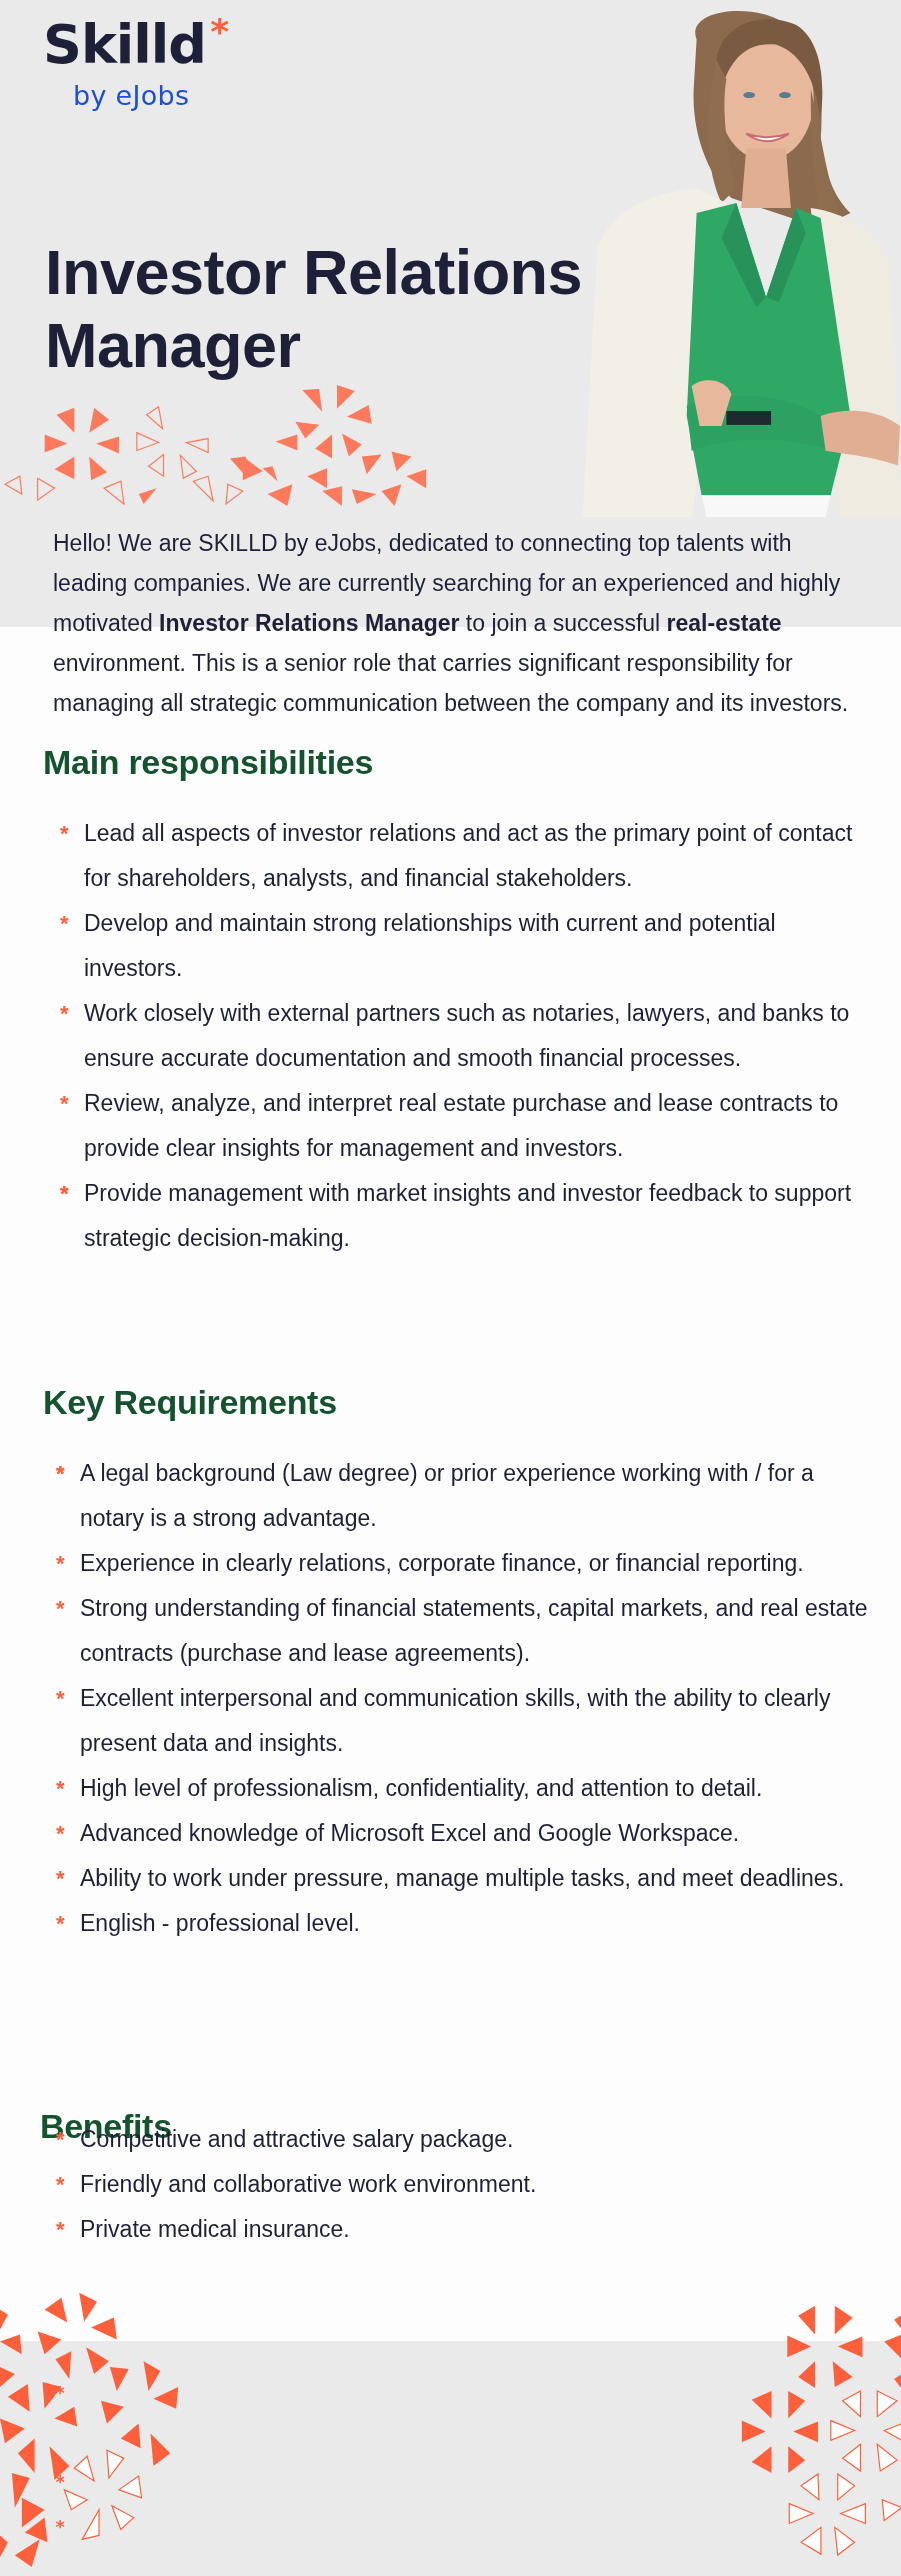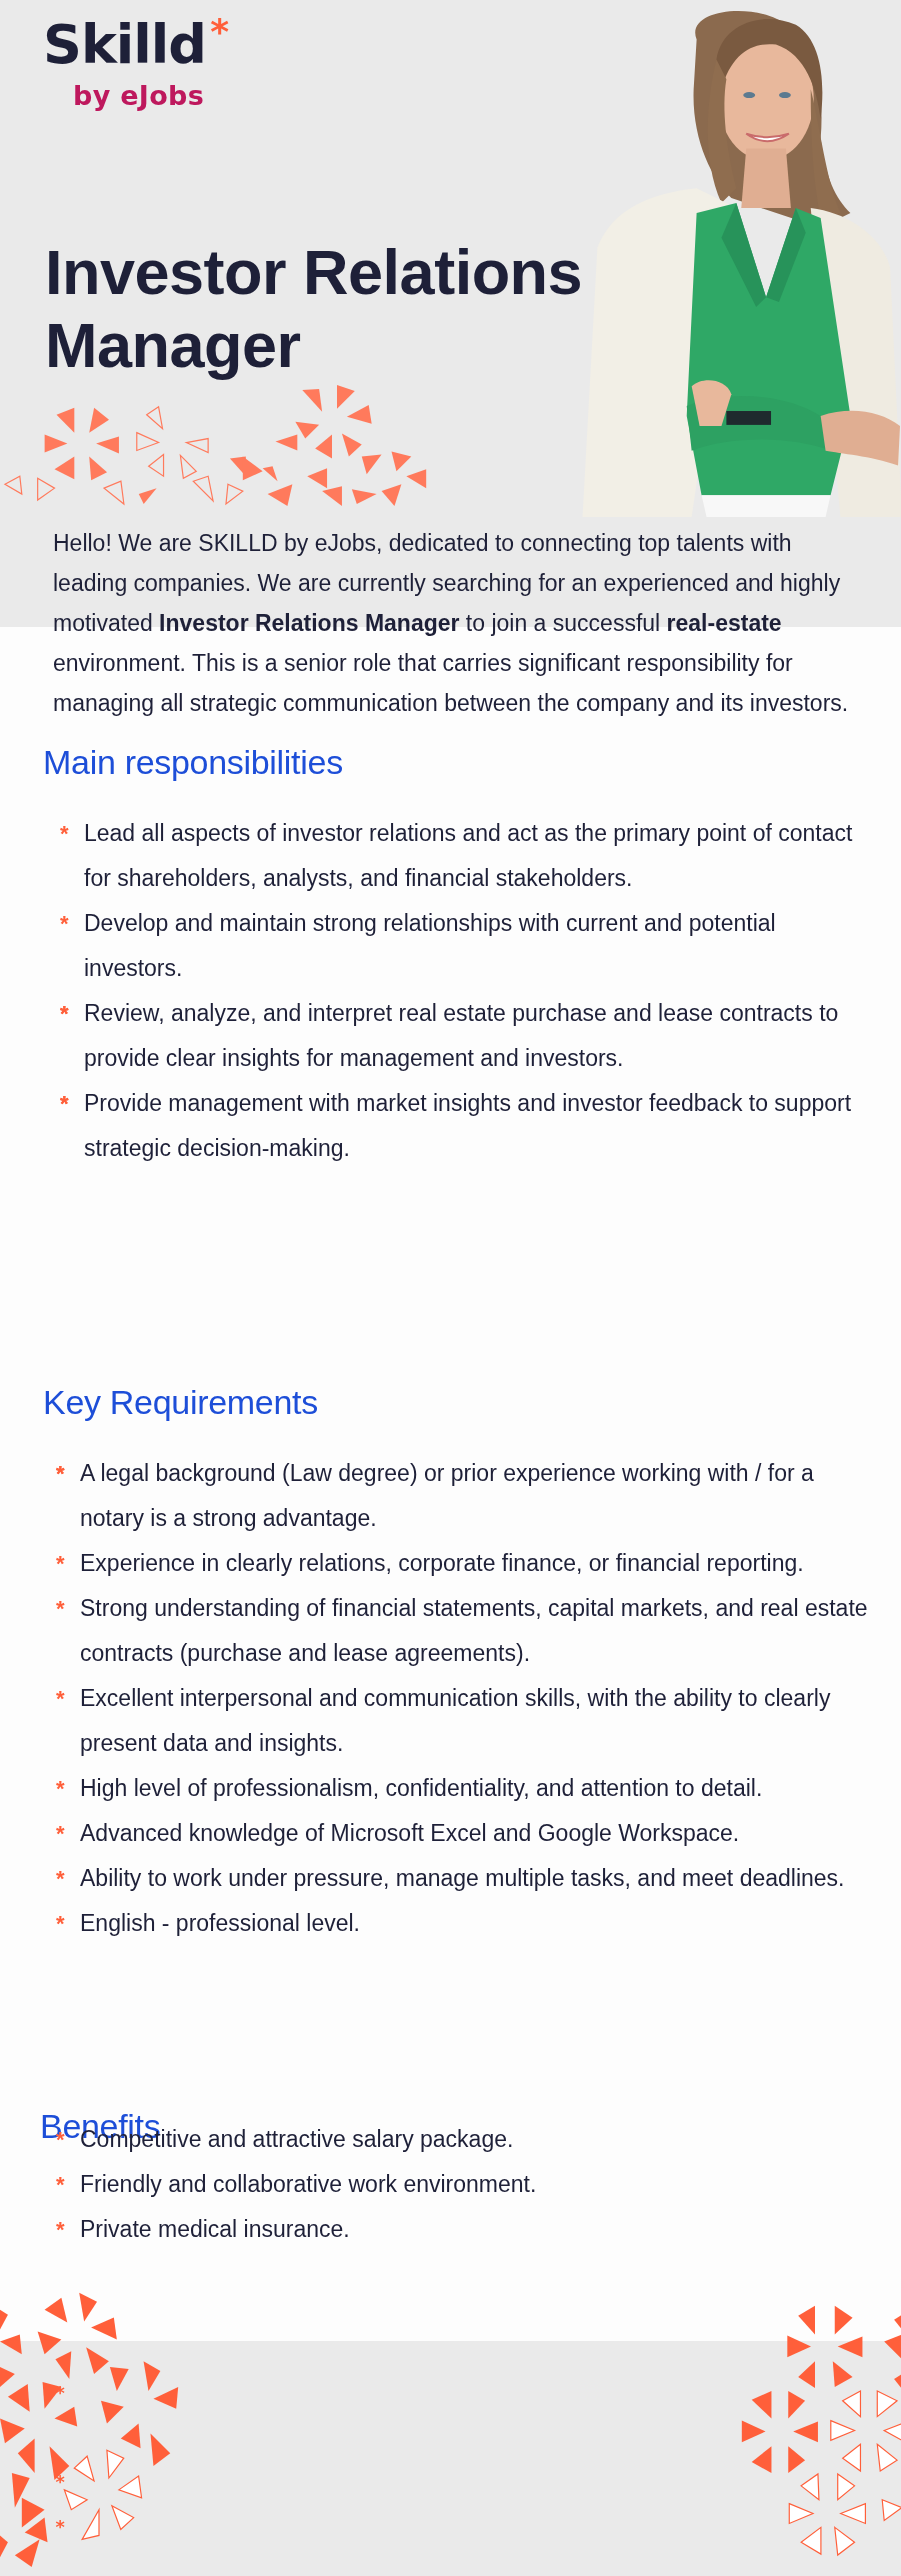--- a/index.html
+++ b/index.html
@@ -33,23 +33,23 @@
     .logo-star {
       color: #FF5F3A;
       font-size: 36px;
       position: absolute;
       top: -4px;
       right: -22px;
       font-weight: bold;
     }
     .logo-sub {
       font-family: "DejaVu Sans", sans-serif;
-      font-weight: bold;
+      font-weight: normal;
       font-size: 27px;
-      color: #be185d;
+      color: #1d4ed8;
       margin-left: 30px;
       margin-top: 8px;
       letter-spacing: 0.3px;
     }
     .hero-title {
       position: absolute; left: 45px; top: 236px;
       font-family: "Liberation Sans", sans-serif;
       font-weight: bold;
       font-size: 63px;
       line-height: 73px;
@@ -64,23 +64,23 @@
 
     .intro {
       position: absolute; left: 53px; top: 523px; width: 852px;
       font-size: 23px; line-height: 40px; color: #1E2038;
       padding-right: 50px;
     }
     .intro b { font-weight: bold; }
 
     .section-title {
       position: absolute;
-      font-weight: normal;
+      font-weight: bold;
       font-size: 34px;
-      color: #1d4ed8;
+      color: #14532d;
       letter-spacing: -0.3px;
     }
     .list {
       position: absolute;
       list-style: none;
     }
     .list li {
       position: relative;
       font-size: 23px;
       line-height: 45px;
@@ -189,21 +189,21 @@
     <path d="M180,500 L310,500 L305,522 L185,522 Z" fill="#F8F8F8"></path>
   </svg>
 </div>
 
 <p class="intro"><span>Hello! We are SKILLD by eJobs, dedicated to connecting top talents with leading companies. We are currently searching for an experienced and highly motivated </span><b>Investor Relations Manager</b><span> to join a successful </span><b>real-estate</b><span> environment. This is a senior role that carries significant responsibility for managing all strategic communication between the company and its investors.</span></p>
 
 <h2 class="section-title" style="left:43px; top:743px;">Main responsibilities</h2>
 <ul class="list" style="left:84px; top:811px; width:793px;">
   <li><span class="bullet">*</span><span>Lead all aspects of investor relations and act as the primary point of contact for shareholders, analysts, and financial stakeholders.</span></li>
   <li><span class="bullet">*</span><span>Develop and maintain strong relationships with current and potential investors.</span></li>
-  <li><span class="bullet">*</span></li>
+  <li><span class="bullet">*</span><span>Work closely with external partners such as notaries, lawyers, and banks to ensure accurate documentation and smooth financial processes.</span></li>
   <li><span class="bullet">*</span><span>Review, analyze, and interpret real estate purchase and lease contracts to provide clear insights for management and investors.</span></li>
   <li><span class="bullet">*</span></li>
   <li><span class="bullet">*</span><span>Provide management with market insights and investor feedback to support strategic decision-making.</span></li>
 </ul>
 
 <h2 class="section-title" style="left:43px; top:1383px;">Key Requirements</h2>
 <ul class="list" style="left:80px; top:1451px; width:798px;">
   <li><span class="bullet">*</span></li>
   <li><span class="bullet">*</span><span>A legal background (Law degree) or prior experience working with / for a notary is a strong advantage.</span></li>
   <li><span class="bullet">*</span><span>Experience in clearly relations, corporate finance, or financial reporting.</span></li>

